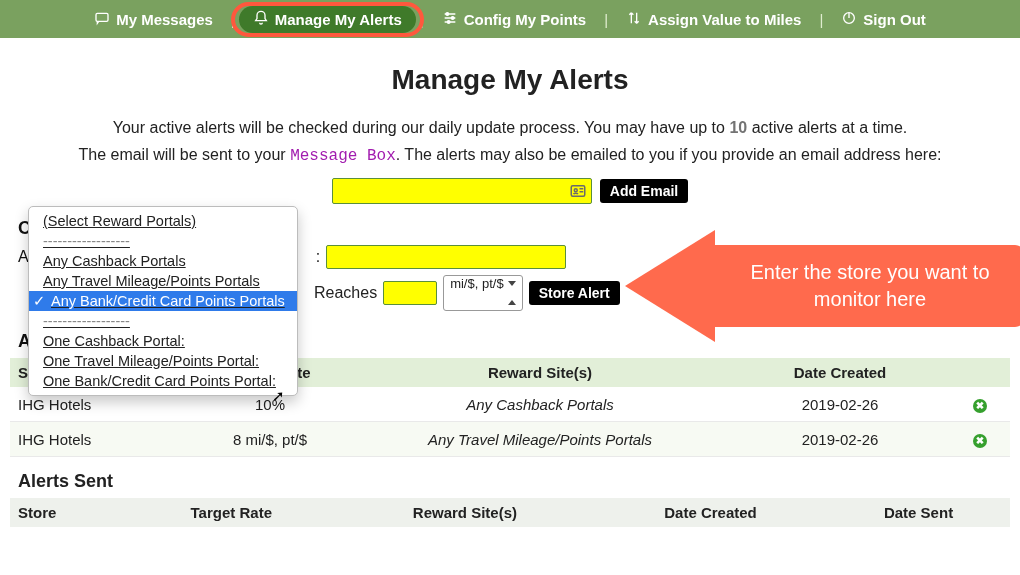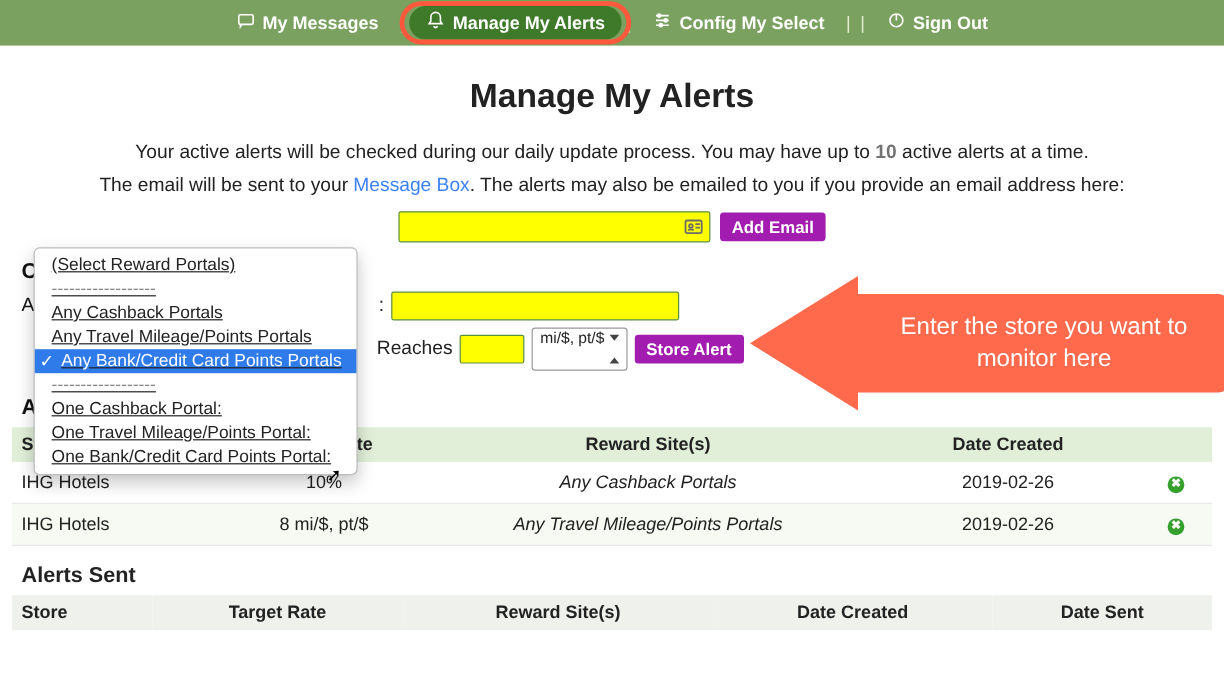--- a/index.html
+++ b/index.html
@@ -9,26 +9,26 @@
   .nav-item { display:flex; align-items:center; gap:6px; padding:4px 14px; cursor:pointer; position:relative; }
   .nav-sep { color:#dfeccf; padding:0 4px; font-weight:300; }
   .nav-item.active { background:#3f7a2a; border-radius:16px; }
   .nav-highlight { position:absolute; inset:-4px -8px; border:4px solid #ff583d; border-radius:22px; pointer-events:none; }
   .nav-icon svg { width:16px; height:16px; fill:none; stroke:#fff; stroke-width:2; }
   
   .page { padding: 26px 10px 20px; text-align:center; }
   h1.page-title { font-size:28px; font-weight:700; margin-bottom:18px; }
   .intro { font-size:16px; line-height:1.7; }
   .intro .count { color:#737373; font-weight:600; }
-  .intro a { color:#3b82f6; text-decoration:none; }
+  .intro a { color:#a21caf; text-decoration:none;font-family:Liberation Mono, monospace; }
   .email-row { margin-top:8px; display:flex; justify-content:center; align-items:center; gap:8px; }
   .yellow-input { background:#ffff00; border:1px solid #5a8f3c; height:26px; border-radius:2px; }
   .email-input { width:260px; position:relative; }
   .contact-glyph { position:absolute; right:4px; top:3px; color:#6b6b6b; }
-  .btn-green { background:#a21caf; color:#fff; border:none; padding:4px 10px; border-radius:3px; font-weight:600; cursor:pointer; font-size:14px; }
+  .btn-green { background:#000000; color:#fff; border:none; padding:4px 10px; border-radius:3px; font-weight:600; cursor:pointer; font-size:14px; }
   
   .section { text-align:left; margin:14px 8px 4px; }
   .section-title { font-size:18px; font-weight:700; margin-bottom:6px; }
   .create-row { display:flex; align-items:center; gap:6px; margin-bottom:6px; font-size:16px; }
   .store-input { width:240px; height:24px; }
   .rate-input { width:54px; height:24px; }
   .unit-select { height:36px; border:1px solid #999; border-radius:3px; background:#fff; font-size:13px; padding:0 18px 0 6px; position:relative; }
   .unit-select::after { content:""; position:absolute; right:6px; top:5px; width:0;height:0;border-left:4px solid transparent;border-right:4px solid transparent;border-top:5px solid #444; }
   .unit-select::before { content:""; position:absolute; right:6px; bottom:5px; width:0;height:0;border-left:4px solid transparent;border-right:4px solid transparent;border-bottom:5px solid #444; }
   
@@ -87,23 +87,31 @@
   <span class="nav-sep">|</span>
   <div class="nav-item">
     <span class="nav-icon">
       <svg viewBox="0 0 24 24">
           <path d="M4 6h16M4 12h16M4 18h16"></path>
           <circle cx="8" cy="6" r="2" fill="#fff"></circle>
           <circle cx="16" cy="12" r="2" fill="#fff"></circle>
           <circle cx="10" cy="18" r="2" fill="#fff"></circle>
         </svg>
     </span>
-    <span>Config My Select</span>
-  </div>
-  <span class="nav-sep">|</span>
+    <span>Config My Points</span>
+  </div>
+  <span class="nav-sep">|</span>
+  <div class="nav-item">
+    <span class="nav-icon">
+      <svg viewBox="0 0 24 24">
+          <path d="M8 4v16M8 4l-3 3M8 4l3 3M16 20V4M16 20l-3-3M16 20l3-3"></path>
+        </svg>
+    </span>
+    <span>Assign Value to Miles</span>
+  </div>
   <span class="nav-sep">|</span>
   <div class="nav-item">
     <span class="nav-icon">
       <svg viewBox="0 0 24 24">
           <circle cx="12" cy="12" r="8"></circle>
           <path d="M12 4v8"></path>
         </svg>
     </span>
     <span>Sign Out</span>
   </div>

